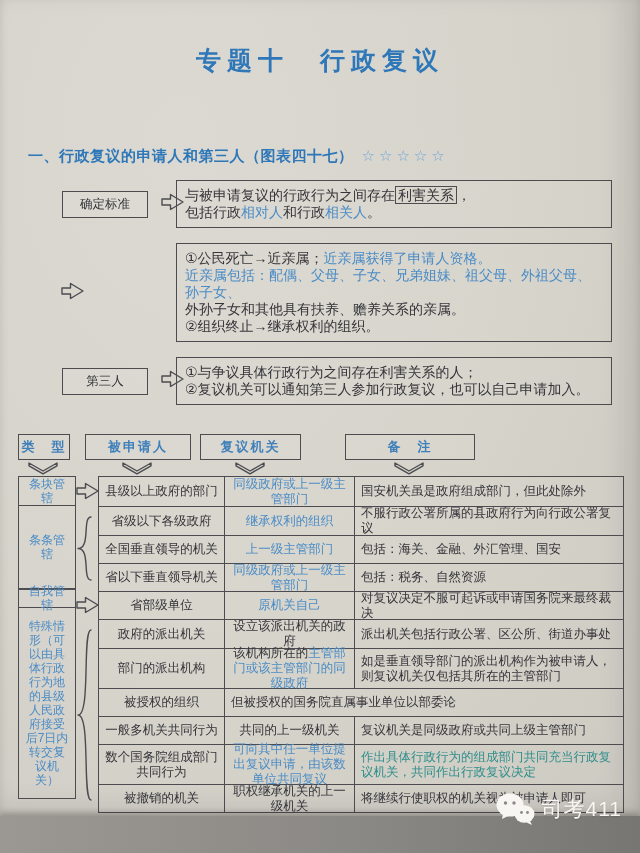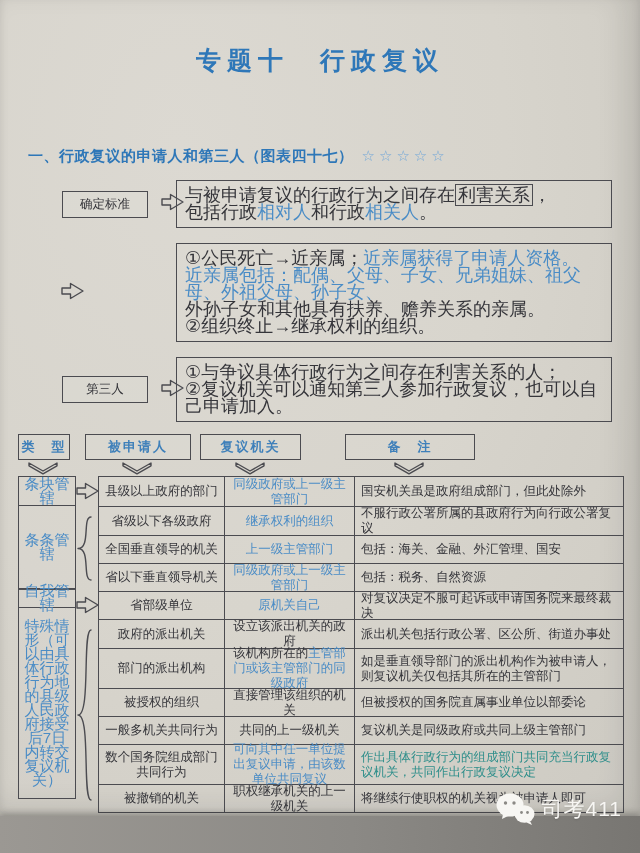--- a/index.html
+++ b/index.html
@@ -35,40 +35,40 @@
   #flow{position:absolute;left:62px;top:180px;width:550px;}
   .d-row{display:flex;align-items:center;margin-bottom:15px;}
   .d-labelwrap{width:114px;flex:none;display:flex;align-items:center;gap:14px;}
   .d-label{
     border:1.5px solid #4b4b50;width:76px;padding:4px 4px;text-align:center;
     font-size:12.5px;color:#35353a;background:rgba(255,255,255,.05);flex:none;
   }
   .d-arrow{flex:none;margin-left:-1px;}
   .d-content{
     flex:1;border:1.5px solid #4b4b50;padding:6px 8px;
-    font-size:18px;line-height:17px;background:rgba(255,255,255,.03);
+    font-size:14px;line-height:17px;background:rgba(255,255,255,.03);
   }
   .blue{color:#4a8cc6;}
   .teal{color:#2e8e8a;}
   .boxed{border:1px solid #4b4b50;padding:0 2px;}
 
   
   #tbl{position:absolute;left:18px;top:434px;width:604px;}
   .hbox{
     position:absolute;top:0;height:24px;line-height:24px;border:1.5px solid #4b4b50;
     text-align:center;color:#3f80ba;font-size:13px;font-weight:bold;letter-spacing:2px;
     background:rgba(255,255,255,.05);
   }
   .chev{position:absolute;top:27px;}
   .tbody{position:absolute;top:42px;left:0;display:flex;}
   .type-col{width:58px;flex:none;}
   .type-box{
     box-sizing:border-box;border:1.5px solid #4b4b50;margin-top:-1.5px;
     display:flex;align-items:center;justify-content:center;text-align:center;
-    color:#4a8cc6;font-size:15px;line-height:14px;padding:2px 5px;
+    color:#4a8cc6;font-size:12px;line-height:14px;padding:2px 5px;
     background:rgba(255,255,255,.04);
   }
   .type-box:first-child{margin-top:0;}
   .conn-col{width:22px;flex:none;position:relative;}
   .conn{position:absolute;left:0;}
   .main-table{width:524px;flex:none;border:1.5px solid #4b4b50;background:rgba(255,255,255,.03);}
   .t-row{display:flex;border-bottom:1.5px solid #4b4b50;box-sizing:border-box;}
   .t-row:last-child{border-bottom:none;}
   .cell{box-sizing:border-box;font-size:12.5px;line-height:15px;display:flex;align-items:center;}
   .c1{width:126px;border-right:1.5px solid #4b4b50;justify-content:center;text-align:center;padding:1px 3px;}
@@ -253,23 +253,20 @@
                 <div><span>该机构所在的</span><span class="blue">主管部门或该主管部门的同级政府</span></div>
               </div>
               <div class="cell c3">
                 <div><span>如是垂直领导部门的派出机构作为被申请人，则复议机关仅包括其所在的主管部门</span></div>
               </div>
             </div>
             <div class="t-row" style="height: 28px;">
               <div class="cell c1">
                 <div><span>被授权的组织</span></div>
               </div>
-              <div class="cell c2">
-                <div><span>直接管理该组织的机关</span></div>
-              </div>
               <div class="cell c3">
                 <div><span>但被授权的国务院直属事业单位以部委论</span></div>
               </div>
             </div>
             <div class="t-row" style="height: 28px;">
               <div class="cell c1">
                 <div><span>一般多机关共同行为</span></div>
               </div>
               <div class="cell c2">
                 <div><span>共同的上一级机关</span></div>

